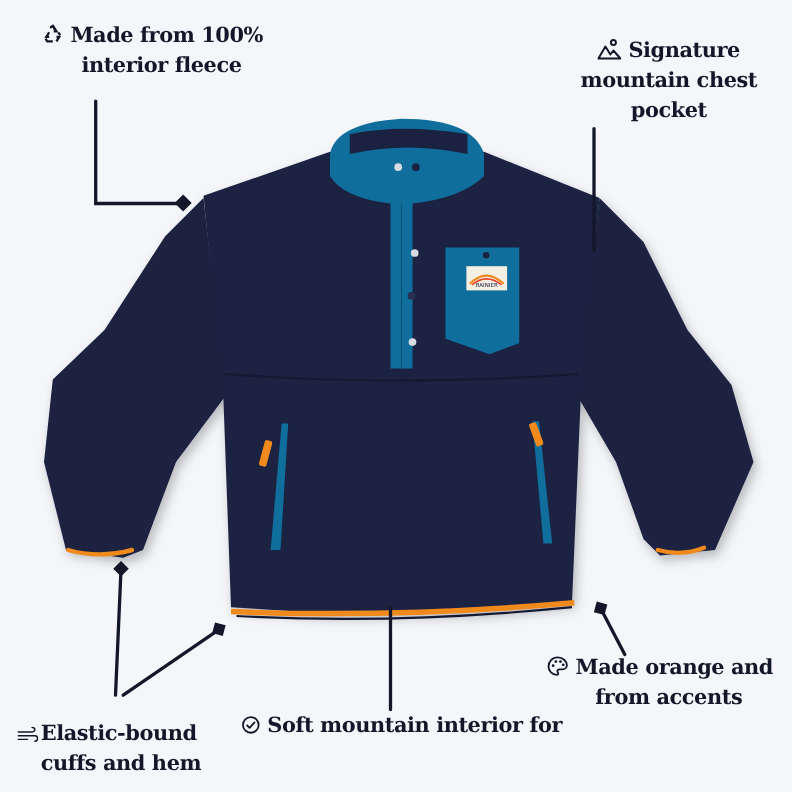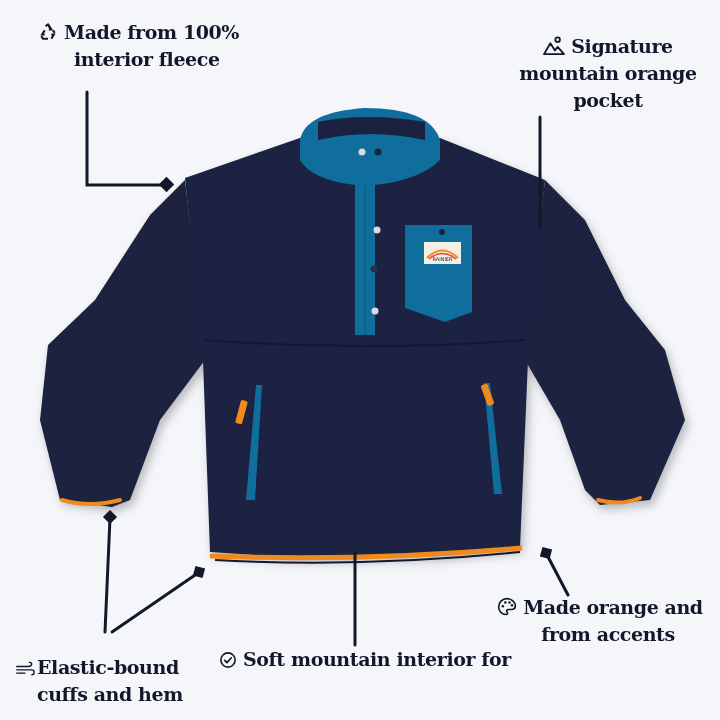--- a/index.html
+++ b/index.html
@@ -105,21 +105,21 @@
     <span class="line" style="padding-left:36px;">interior fleece</span>
   </div>
 
   <div class="callout-text" style="left:512px; top:33px; text-align:center; width:192px;">
     <span class="line">
       <svg class="callout-icon" width="22" height="20" viewBox="0 0 24 22">
         <circle cx="16" cy="4" r="2.5" stroke="#14172a" stroke-width="2" fill="none"></circle>
         <path d="M1 20 L8 8 L13 16 L16 12 L23 20 Z" stroke="#14172a" stroke-width="2" fill="none" stroke-linejoin="round"></path>
       </svg><span>Signature</span>
     </span>
-    <span class="line">mountain orange</span>
+    <span class="line">mountain chest</span>
     <span class="line">pocket</span>
   </div>
 
   <div class="callout-text" style="left:15px; top:634px;margin-top:20px;">
     <span class="line">
       <svg class="callout-icon" width="20" height="16" viewBox="0 0 24 18" style="margin-right:2px;">
         <path d="M2 6 L16 6 Q20 6 20 3 Q20 1 17 1 M2 10 L20 10 Q23 10 23 13 Q23 16 20 16 M2 14 L12 14" stroke="#14172a" stroke-width="1.6" fill="none" stroke-linecap="round"></path>
       </svg><span>Elastic-bound</span>
     </span>
     <span class="line" style="padding-left:22px;">cuffs and hem</span>

